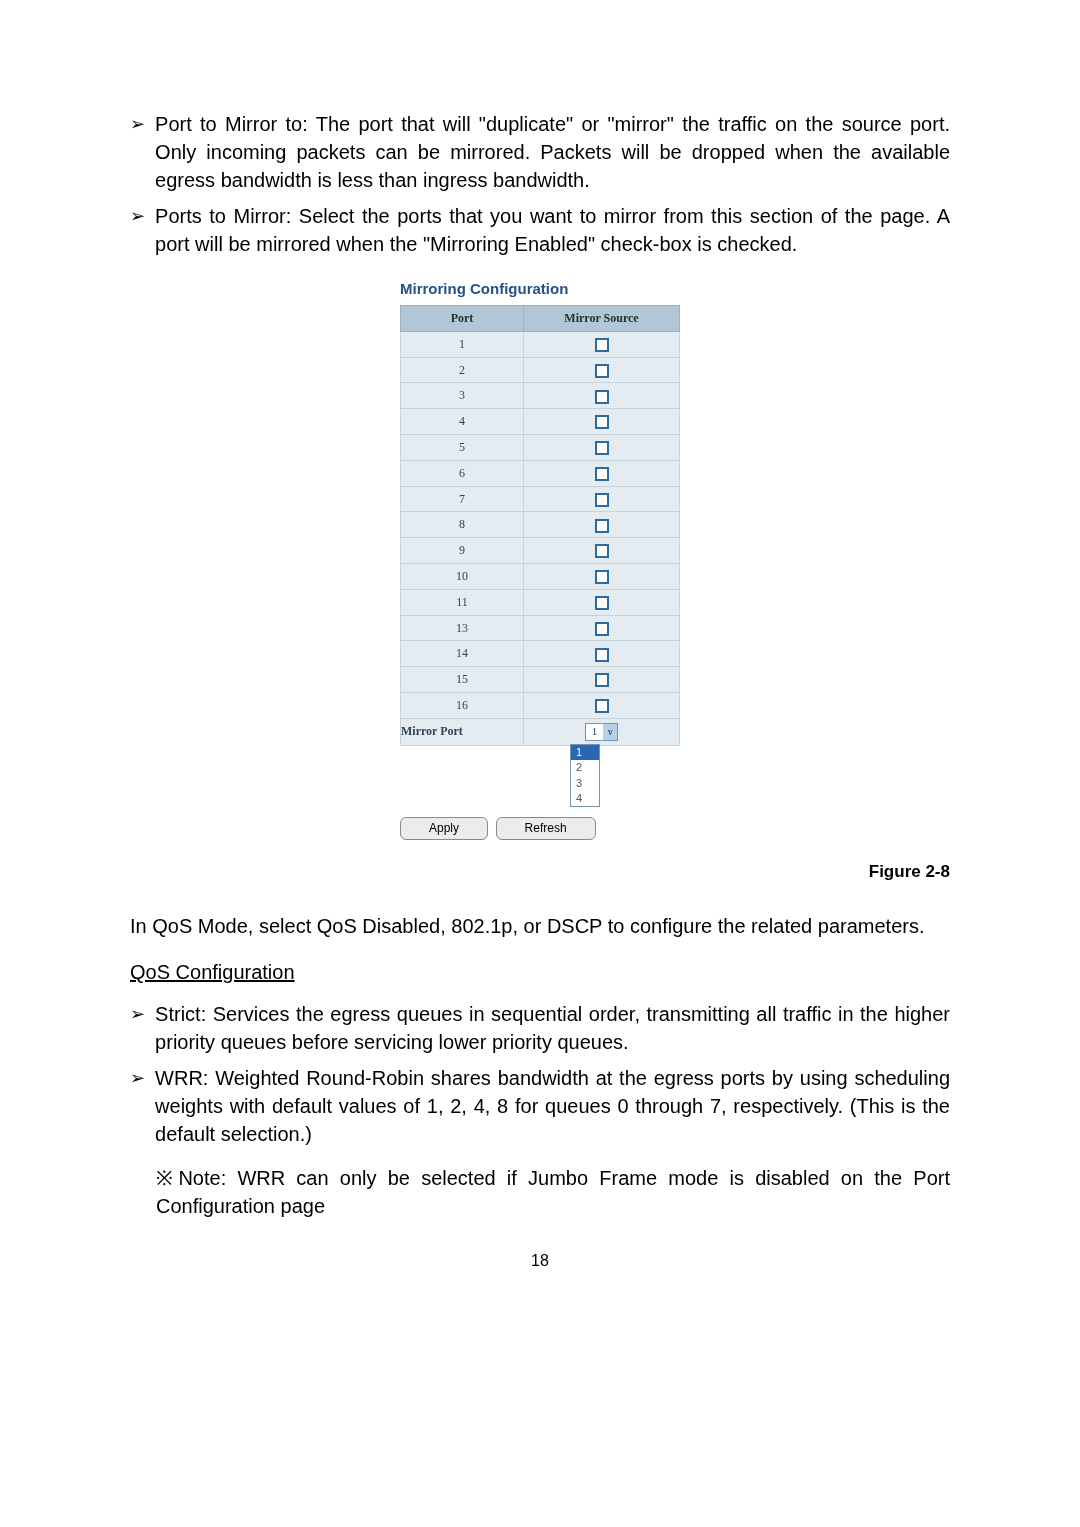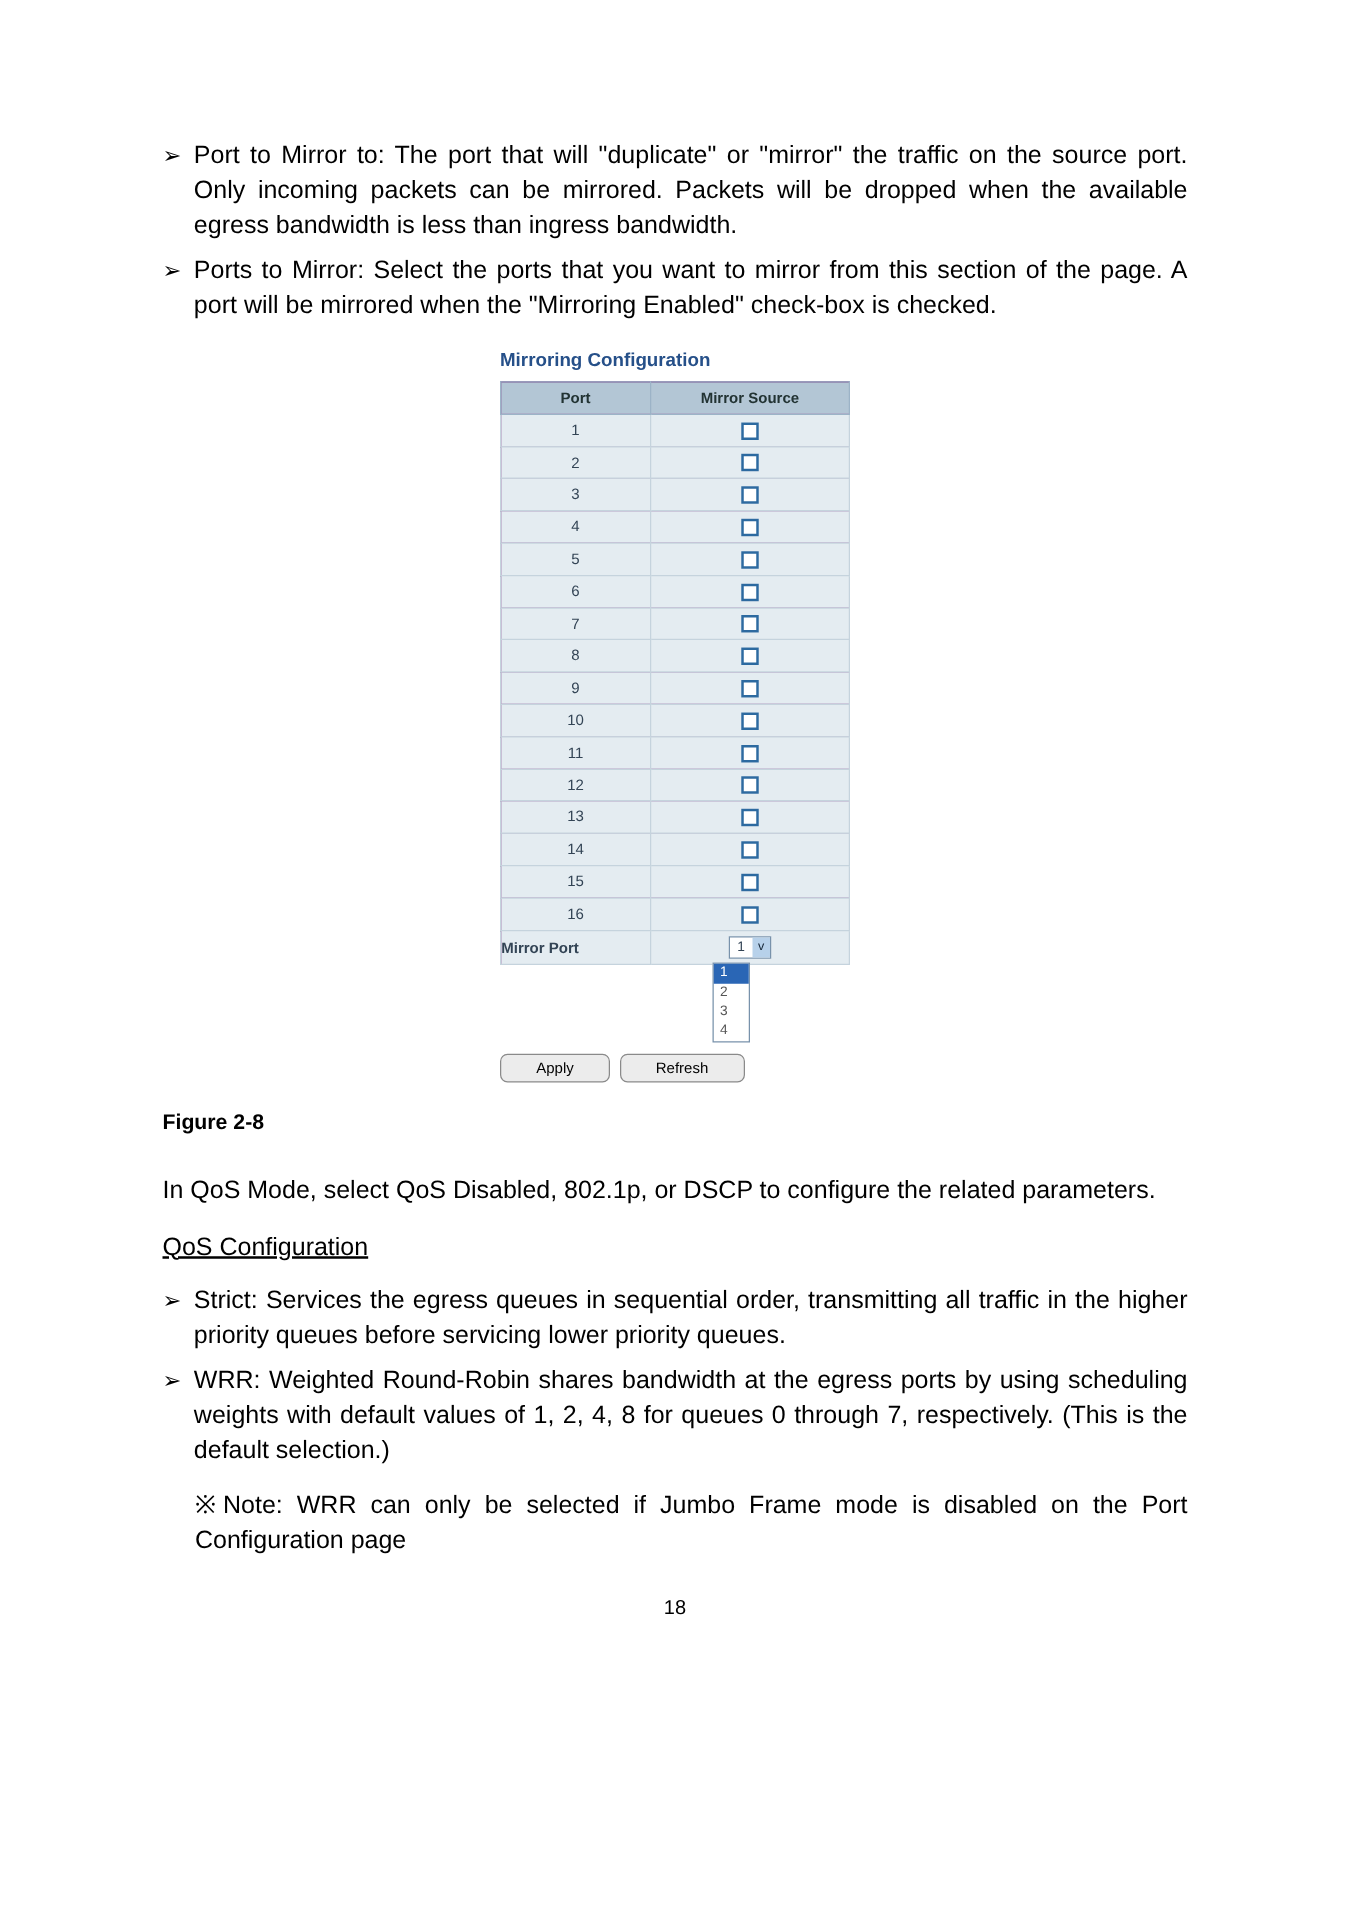--- a/index.html
+++ b/index.html
@@ -3,34 +3,34 @@
 <meta charset="utf-8">
 <style>
 * { box-sizing: border-box; }
 body { margin: 0; padding: 0; font-family: Arial, sans-serif; background: white; display: flex; justify-content: center; }
 .page { width: 1080px; padding: 110px 130px 60px 130px; font-size: 20px; line-height: 1.4; color: #000; }
 .bullet-item { display: flex; margin-bottom: 8px; }
 .bullet-mark { flex-shrink: 0; padding-right: 10px; font-size: 18px; padding-top: 2px; }
 .bullet-text { text-align: justify; }
 .config-title { font-family: "Trebuchet MS", Arial, sans-serif; font-weight: bold; color: #265089; font-size: 15px; text-align: left; margin-bottom: 6px; }
 .config-box { margin: 20px auto 10px auto; width: 280px; }
-.mirror-table { width: 100%; border-collapse: collapse; font-size: 12px; background: #701a75; }
+.mirror-table { width: 100%; border-collapse: collapse; font-size: 12px; background: #84cc16; font-family: Liberation Serif, serif; }
 .mirror-table th { background: #b3c6d5; font-weight: bold; text-align: center; padding: 4px 6px; border: 1px solid #9cb3c7; color: #233; }
 .mirror-table td { background: #e4ecf1; text-align: center; padding: 4px 6px; border: 1px solid #c5d3dd; color: #345; }
 .mirror-table td.port-label { font-weight: bold; text-align: left; padding-left: 0; }
 .cb { display: inline-block; width: 14px; height: 14px; background: #fff; border: 2px solid #2d6aa0; vertical-align: middle; }
 .select-box { display: inline-flex; align-items: center; height: 18px; background: white; border: 1px solid #7892ab; font-size: 11px; }
 .select-box .sel-val { padding: 0 6px; }
 .select-box .sel-arrow { width: 14px; height: 100%; background: #b7d1ea; display: flex; align-items: center; justify-content: center; font-size: 10px; color: #123; }
 .dropdown-list { margin-left: 170px; margin-top: -2px; width: 30px; border: 1px solid #7892ab; font-size: 11px; background: white; }
 .dropdown-list .dl-item { padding: 0 5px; color: #555; }
 .dropdown-list .dl-selected { background: #2a66b5; color: white; }
 .btn-row { margin-top: 4px; }
 .btn { display: inline-block; font-size: 12px; padding: 2px 28px; border: 1px solid #8a8a8a; border-radius: 6px; background: #ececec; margin-right: 2px; }
-.figure-label { text-align: left; font-weight: bold; font-size: 17px; margin: 20px 0 28px 0; }
+.figure-label { text-align: right; font-weight: bold; font-size: 17px; margin: 20px 0 28px 0; }
 .section-heading { font-weight: bold; font-size: 20px; margin: 8px 0 16px 0; }
 .para { text-align: justify; margin: 0 0 18px 0; }
 .underline { text-decoration: underline; margin-bottom: 14px; }
 .indented-note { margin: 16px 0 0 26px; text-align: justify; }
 .page-num { text-align: center; font-size: 16px; margin-top: 30px; }
 </style>
 </head>
 <body>
 
 <div class="page">
@@ -93,24 +93,20 @@
           </tr>
           <tr>
             <td>10</td>
             <td><span class="cb"></span></td>
           </tr>
           <tr>
             <td>11</td>
             <td><span class="cb"></span></td>
           </tr>
           <tr>
-            <td>12</td>
-            <td><span class="cb"></span></td>
-          </tr>
-          <tr>
             <td>13</td>
             <td><span class="cb"></span></td>
           </tr>
           <tr>
             <td>14</td>
             <td><span class="cb"></span></td>
           </tr>
           <tr>
             <td>15</td>
             <td><span class="cb"></span></td>

